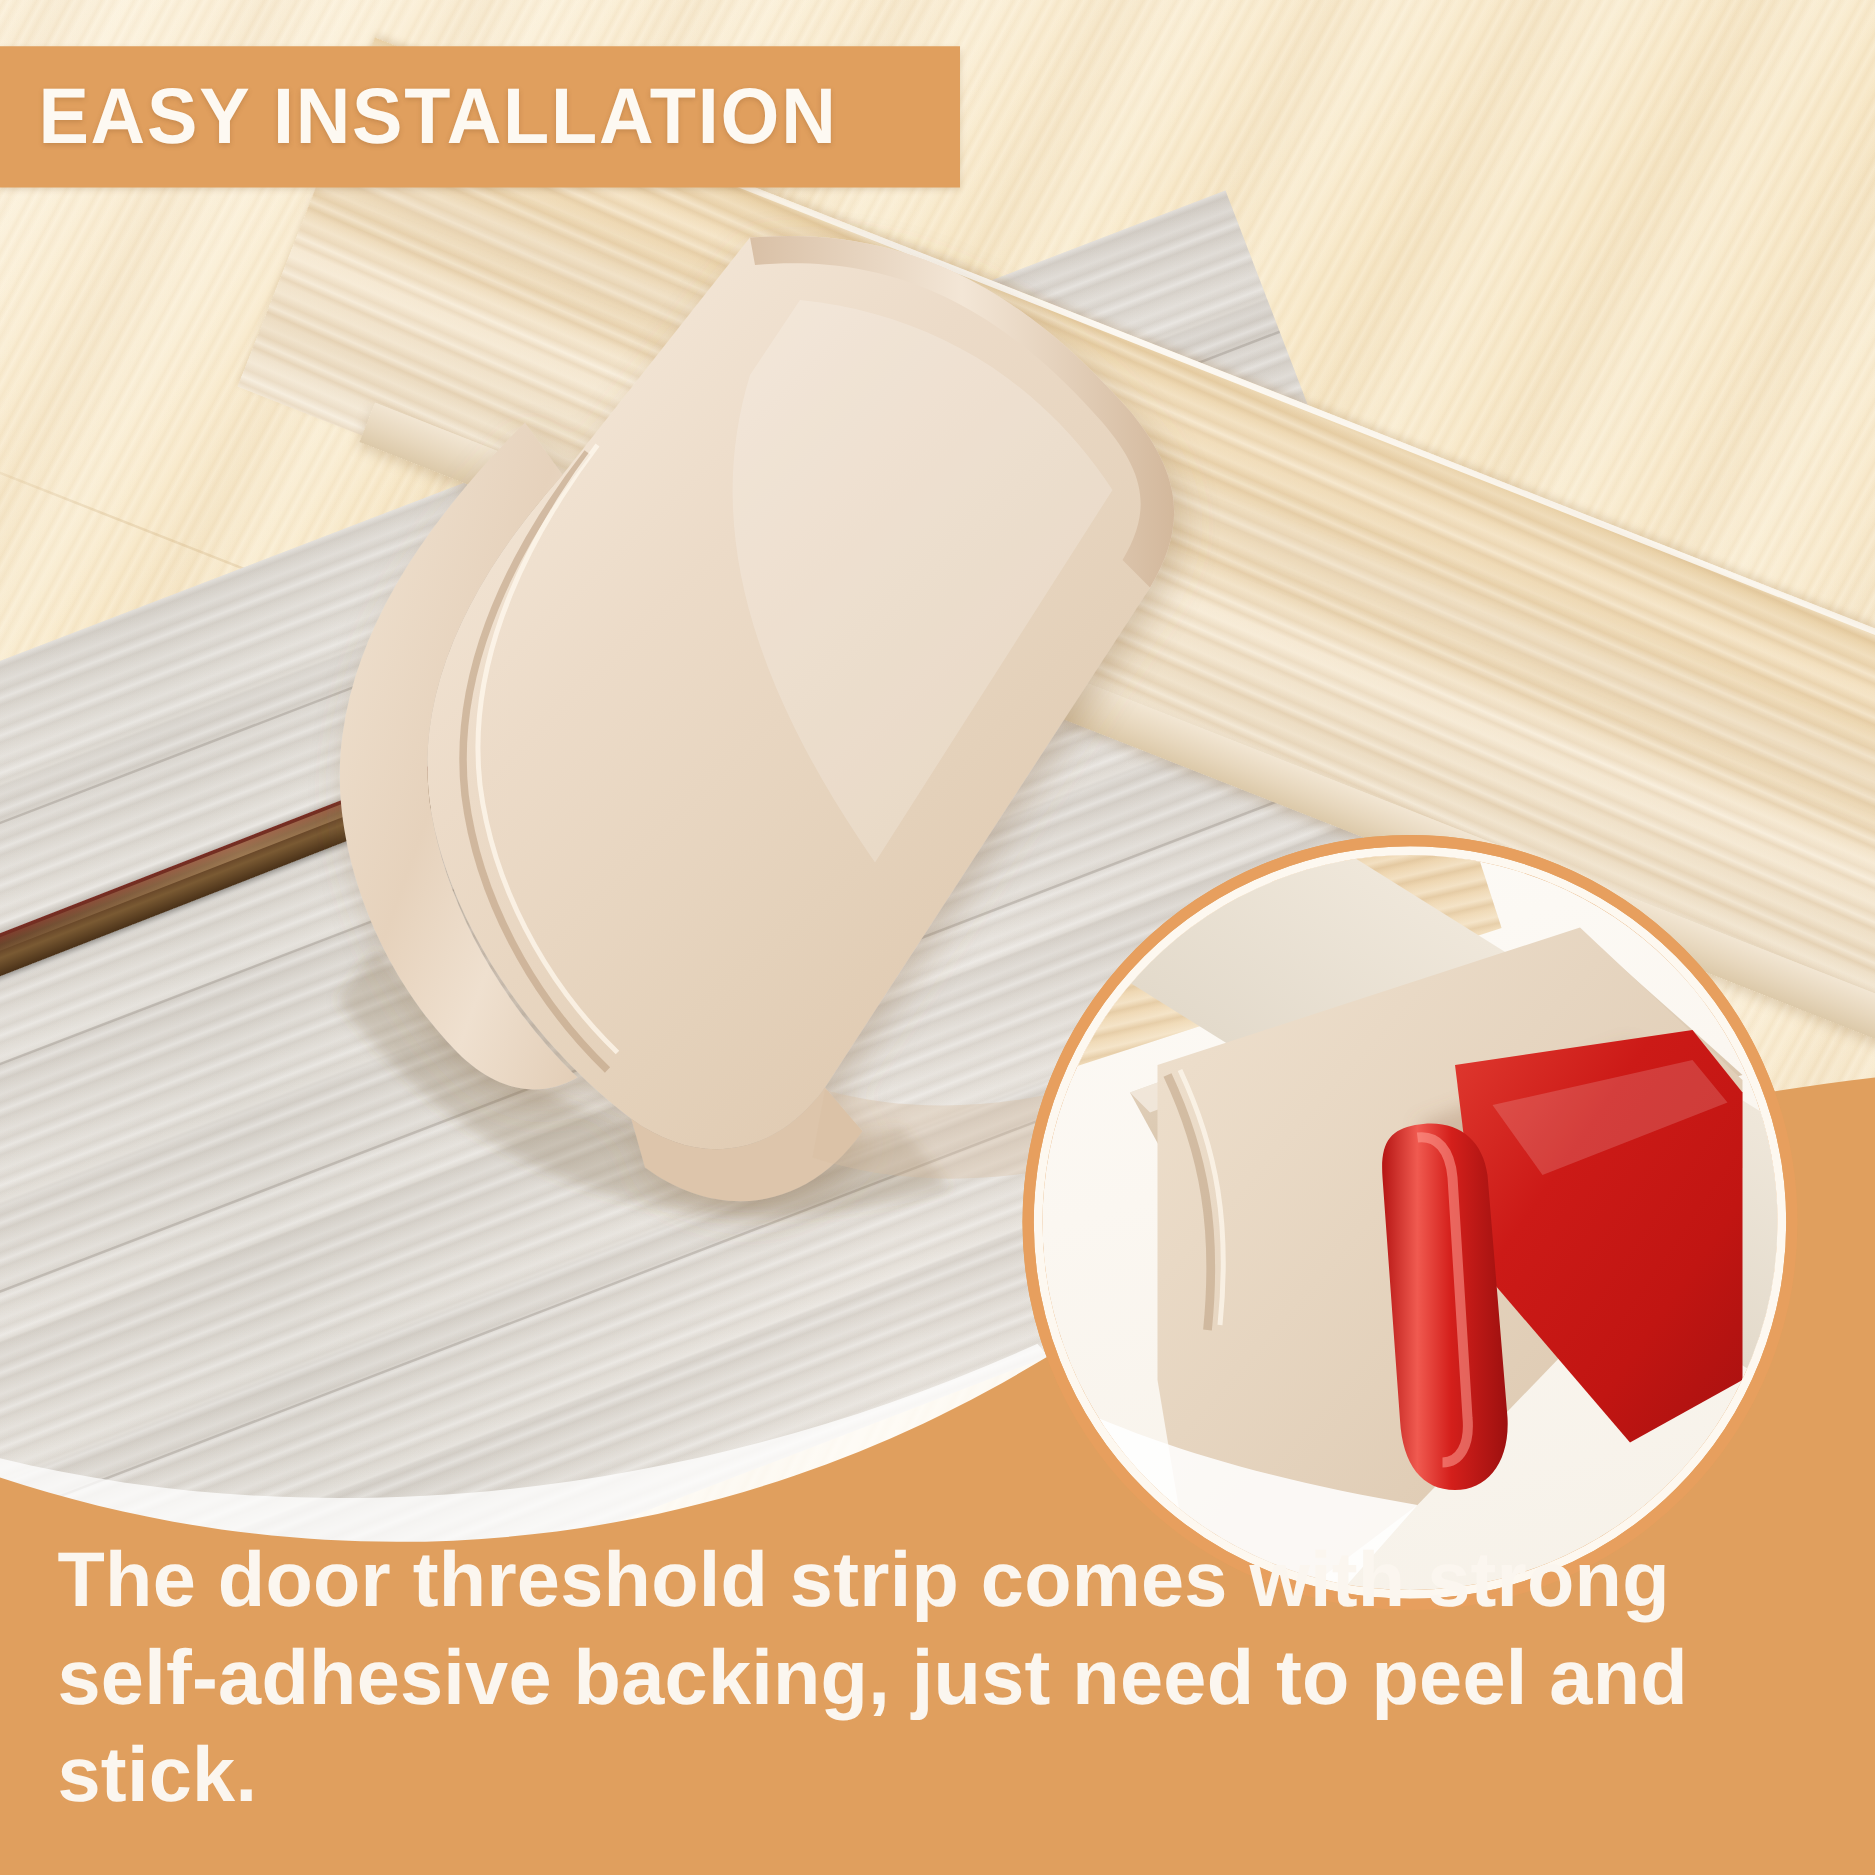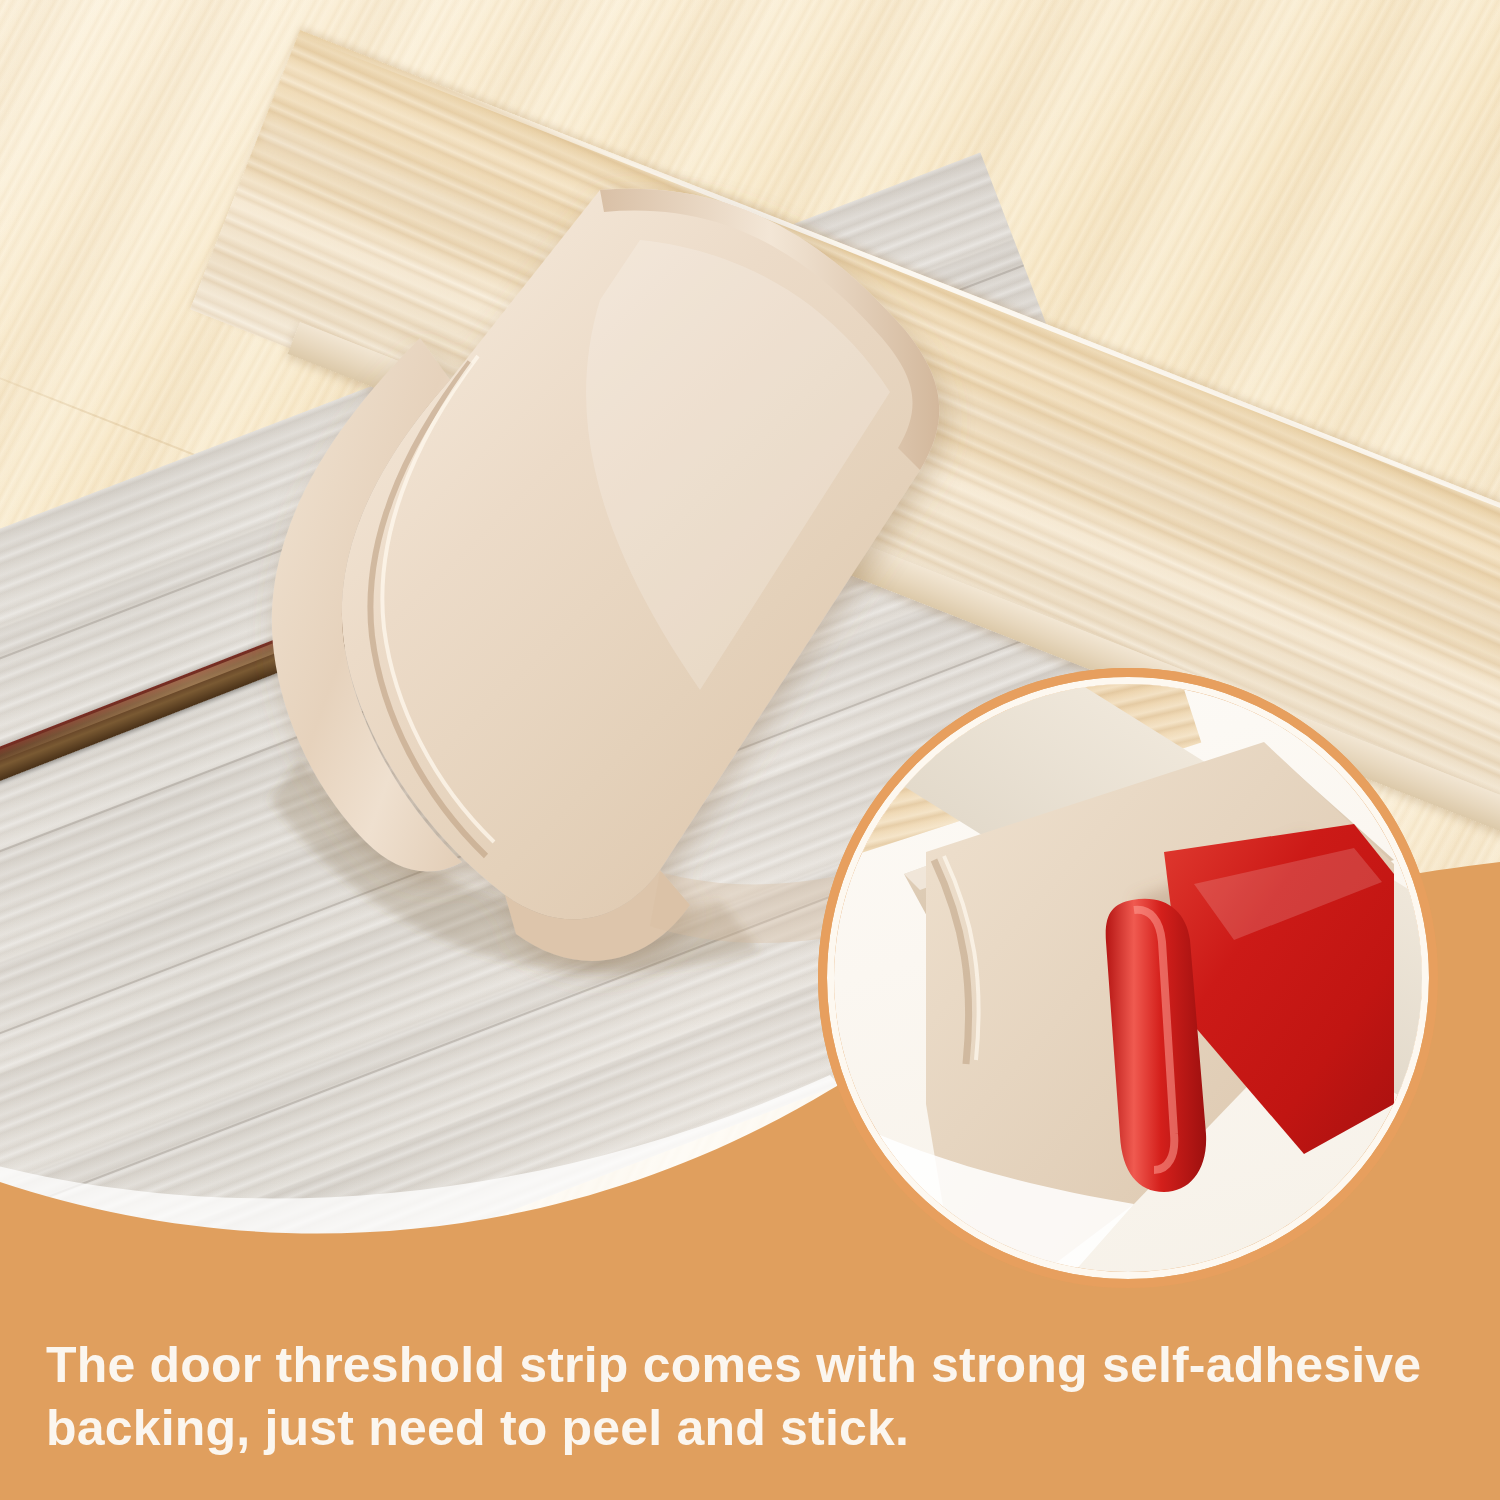--- a/index.html
+++ b/index.html
@@ -156,21 +156,21 @@
     transform-origin:left center;
     white-space:nowrap;
     text-shadow:0 2px 4px rgba(120,70,30,.25);
   }
 
   
   .caption{
     position:absolute;
     left:46px;right:40px;bottom:40px;
     color:#fbf6ef;
-    font-size:50px;
+    font-size:62px;
     font-weight:700;
     line-height:1.26;
     letter-spacing:.2px;
   }
 
   
   .inset{
     position:absolute;
     left:818px;top:668px;
     width:620px;height:620px;
@@ -387,16 +387,19 @@
         <path d="M 300 226 C 316 224, 326 236, 328 258 L 340 450 C 342 472, 334 486, 320 486" fill="none" stroke="rgba(255,160,150,.55)" stroke-width="8"></path>
 
         <path d="M 0 430 C 80 470, 180 500, 300 520 L 240 588 L 0 588 Z" fill="rgba(255,255,255,.85)"></path>
       </svg>
     </div>
 
     <div class="inset-ring-white"></div>
     <div class="inset-ring-outer"></div>
   </div>
 
+  <div class="banner">
+    <div class="banner-text">EASY INSTALLATION</div>
+  </div>
 
   <div class="caption">The door threshold strip comes with strong self-adhesive backing, just need to peel and stick.</div>
 
 </div>
 
 </body></html>

